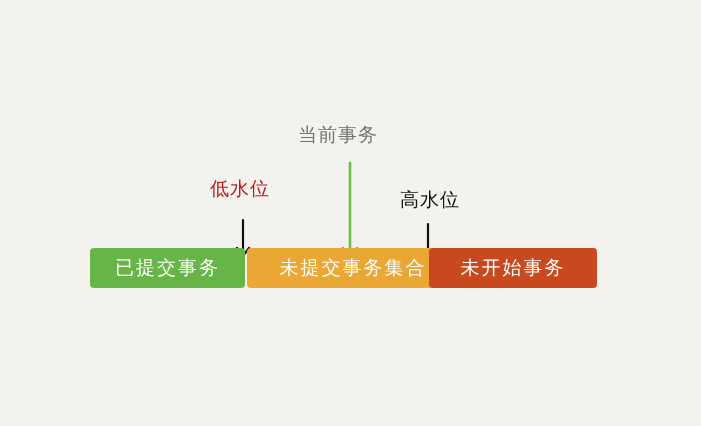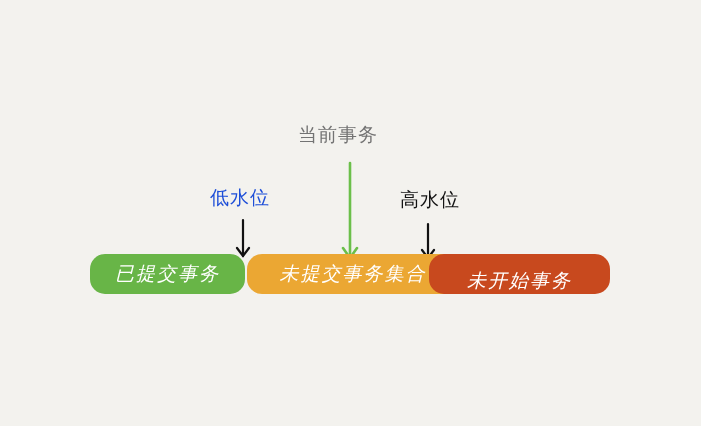--- a/index.html
+++ b/index.html
@@ -2,24 +2,24 @@
 <html><head>
 <meta charset="utf-8">
 <style>
   html, body { margin: 0; padding: 0; }
   body {
     width: 701px; height: 426px; background: #f3f2ee;
     position: relative; overflow: hidden;
     font-family: "DejaVu Sans", sans-serif;
   }
   .seg {
-    position: absolute; top: 254px; height: 40px;
-    border-radius: 15px; color: #ffffff;
+    position: absolute; top: 248px; height: 40px;
+    border-radius: 4px; color: #ffffff;
     display: flex; align-items: center; justify-content: center;
-    font-size: 19px; letter-spacing: 2px; font-style: italic;
+    font-size: 19px; letter-spacing: 2px;
   }
   .label {
     position: absolute; font-size: 19px; letter-spacing: 1px; white-space: nowrap;
   }
   svg.arrows { position: absolute; left: 0; top: 0; }
 </style>
 </head>
 <body>
 
 <svg class="arrows" width="701" height="426">
@@ -31,24 +31,24 @@
     <line x1="350" y1="163" x2="350" y2="258"></line>
     <polyline points="343,248 350,258 357,248"></polyline>
   </g>
   <g stroke="#111" stroke-width="2.2" fill="none" stroke-linecap="round">
     <line x1="428" y1="224" x2="428" y2="258"></line>
     <polyline points="422,250 428,258 434,250"></polyline>
   </g>
 </svg>
 
 <div class="label" style="left:298px;top:122px;color:#737373;">当前事务</div>
-<div class="label" style="left:210px;top:185px;color:#1d4ed8;">低水位</div>
+<div class="label" style="left:210px;top:176px;color:#b91c1c;">低水位</div>
 <div class="label" style="left:400px;top:176px;color:#111;margin-top:11px;">高水位</div>
 
 <div class="seg" style="left:90px;width:155px;background:#68b547;">
   <span>已提交事务</span>
 </div>
 <div class="seg" style="left:247px;width:212px;background:#eba733;">
   <span>未提交事务集合</span>
 </div>
-<div class="seg" style="left:429px;width:181px;background:#c8491e;align-items:flex-end;">
+<div class="seg" style="left:429px;width:168px;background:#c8491e;">
   <span>未开始事务</span>
 </div>
 
 </body></html>

